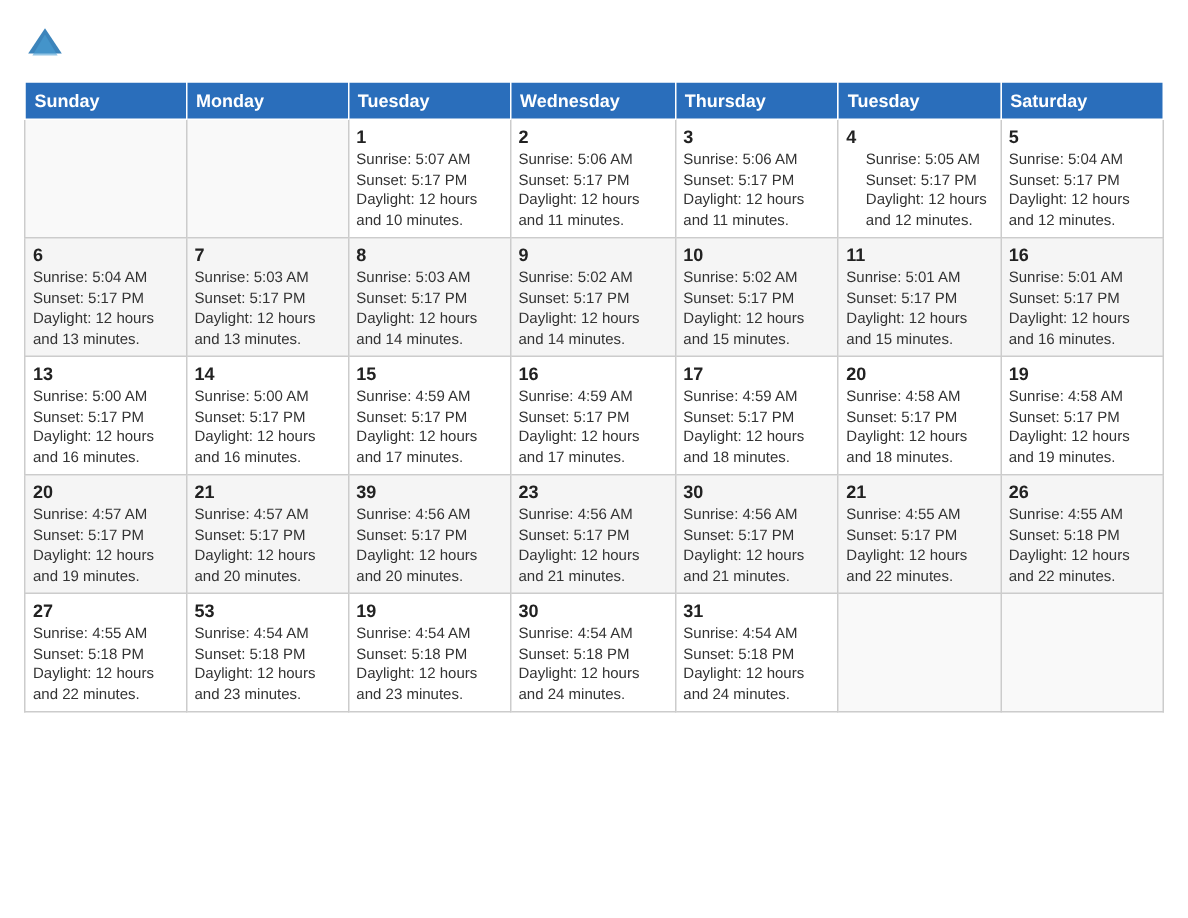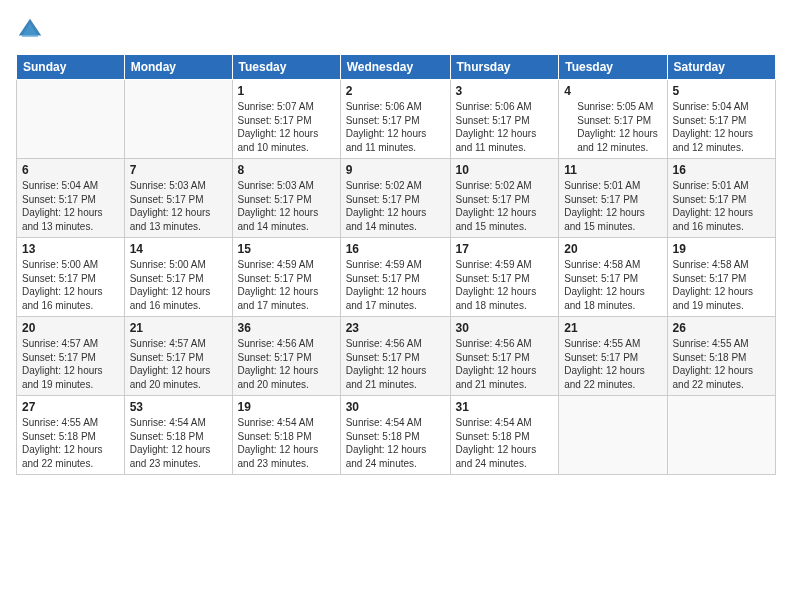--- a/index.html
+++ b/index.html
@@ -268,21 +268,21 @@
 and 19 minutes.</div>
         </td>
         <td>
           <div class="day-num">21</div>
           <div class="day-info" style="white-space: pre-line;">Sunrise: 4:57 AM
 Sunset: 5:17 PM
 Daylight: 12 hours
 and 20 minutes.</div>
         </td>
         <td>
-          <div class="day-num">36</div>
+          <div class="day-num">39</div>
           <div class="day-info" style="white-space: pre-line;">Sunrise: 4:56 AM
 Sunset: 5:17 PM
 Daylight: 12 hours
 and 20 minutes.</div>
         </td>
         <td>
           <div class="day-num">23</div>
           <div class="day-info" style="white-space: pre-line;">Sunrise: 4:56 AM
 Sunset: 5:17 PM
 Daylight: 12 hours

